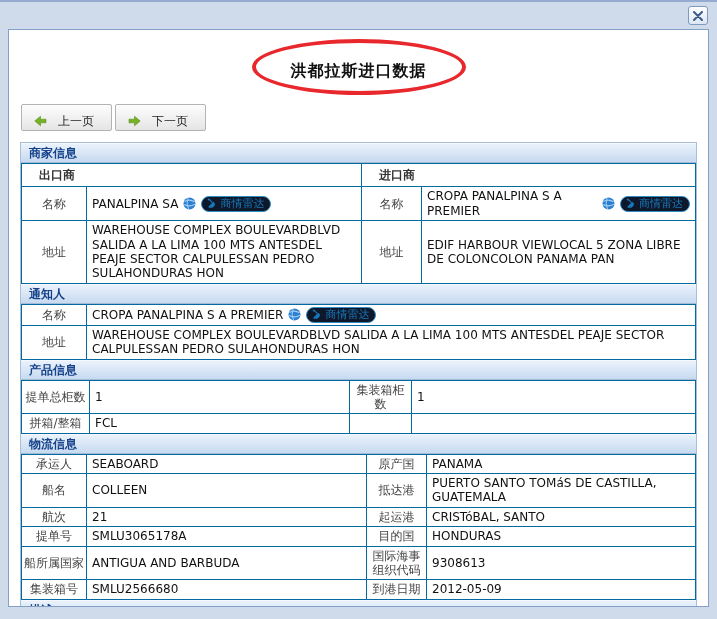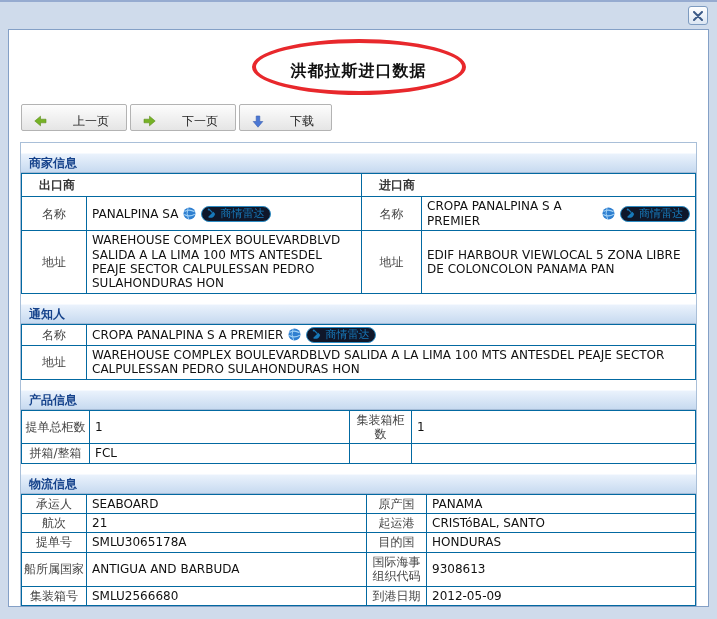--- a/index.html
+++ b/index.html
@@ -31,33 +31,33 @@
     text-align: center; font-size: 16px; font-weight: bold; color: #111;
     letter-spacing: 1px;
   }
   .ellipse {
     position: absolute; left: 50%; top: 9px; transform: translateX(-50%);
     width: 214px; height: 56px;
     border: 4px solid #e8282c; border-radius: 50%;
   }
   .toolbar { display: flex; gap: 3px; margin: 2px 0 11px 12px; }
   .tb-btn {
-    display: inline-flex; align-items: center; gap: 26px;
+    display: inline-flex; align-items: center; gap: 11px;
     height: 27px; padding: 7px 17px 0 12px;
     border: 1px solid #b3b3b3; border-radius: 2px;
     background: linear-gradient(#fdfdfd, #e5e5e5);
     font-size: 12px; color: #222; cursor: pointer; white-space: nowrap;
   }
   .datatable { margin: 0 11px; border: 1px solid #a9bfd8; }
   .sec-header {
     height: 20px; padding-left: 8px;
     background: linear-gradient(#eaf2fc, #c7daf0);
     border-top: 1px solid #f5f9fe;
     border-bottom: 1px solid #a4bbd6;
-    color: #15428b; font-weight: bold; font-size: 12px; line-height: 18px; margin-top: 10px;
+    color: #15428b; font-weight: bold; font-size: 12px; line-height: 18px;
   }
   table { width: 100%; border-collapse: collapse; table-layout: fixed; font-size: 12px; }
   td {
     border: 1px solid #0369a1; padding: 2px 5px;
     color: #111; vertical-align: middle; line-height: 1.2;
     overflow: hidden;
   }
   td.subhead { font-weight: bold; color: #333; padding: 4px 5px 4px 17px; }
   td.lbl { text-align: center; color: #444; padding: 2px 2px; }
   td.val { text-align: left; }
@@ -103,28 +103,20 @@
       </span>
       <span>上一页</span>
     </button>
     <button class="tb-btn">
       <span class="icon">
         <svg width="13" height="12" viewBox="0 0 13 12">
           <path d="M1 4.2 H6.5 V1.2 L12.2 6 L6.5 10.8 V7.8 H1 Z" fill="#76b226" stroke="#5c8f1c" stroke-width="0.6"></path>
         </svg>
       </span>
       <span>下一页</span>
-    </button>
-    <button class="tb-btn">
-      <span class="icon">
-        <svg width="12" height="13" viewBox="0 0 12 13">
-          <path d="M4.2 1 H7.8 V6.5 H10.8 L6 12.2 L1.2 6.5 H4.2 Z" fill="#4a77d4" stroke="#3a5fb0" stroke-width="0.6"></path>
-        </svg>
-      </span>
-      <span>下载</span>
     </button>
   </div>
 
   <div class="datatable">
 
     <div class="sec-header">商家信息</div>
     <table>
       <colgroup>
           <col style="width:65px">
           <col style="width:275px">
@@ -265,20 +257,26 @@
           <col>
         </colgroup>
       <tbody>
           <tr class="h18">
         <td class="lbl">承运人</td>
         <td class="val">SEABOARD</td>
         <td class="lbl">原产国</td>
         <td class="val">PANAMA</td>
       </tr>
       <tr class="h18">
+        <td class="lbl">船名</td>
+        <td class="val">COLLEEN</td>
+        <td class="lbl">抵达港</td>
+        <td class="val">PUERTO SANTO TOMáS DE CASTILLA, GUATEMALA</td>
+      </tr>
+      <tr class="h18">
         <td class="lbl">航次</td>
         <td class="val">21</td>
         <td class="lbl">起运港</td>
         <td class="val">CRISTóBAL, SANTO</td>
       </tr>
       <tr class="h18">
         <td class="lbl">提单号</td>
         <td class="val">SMLU3065178A</td>
         <td class="lbl">目的国</td>
         <td class="val">HONDURAS</td>

